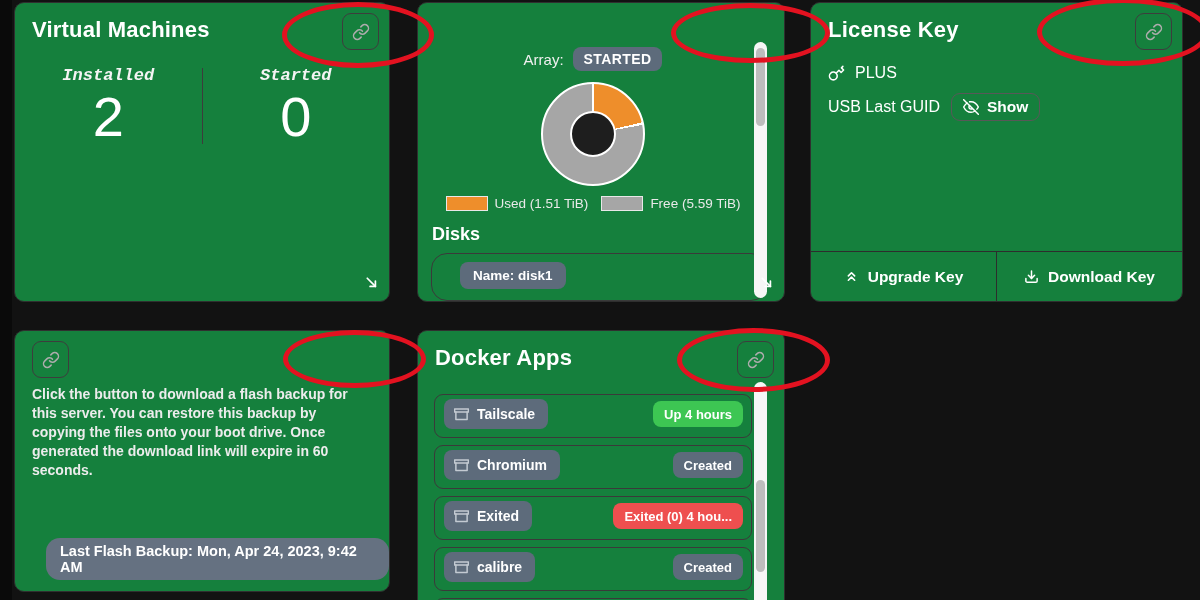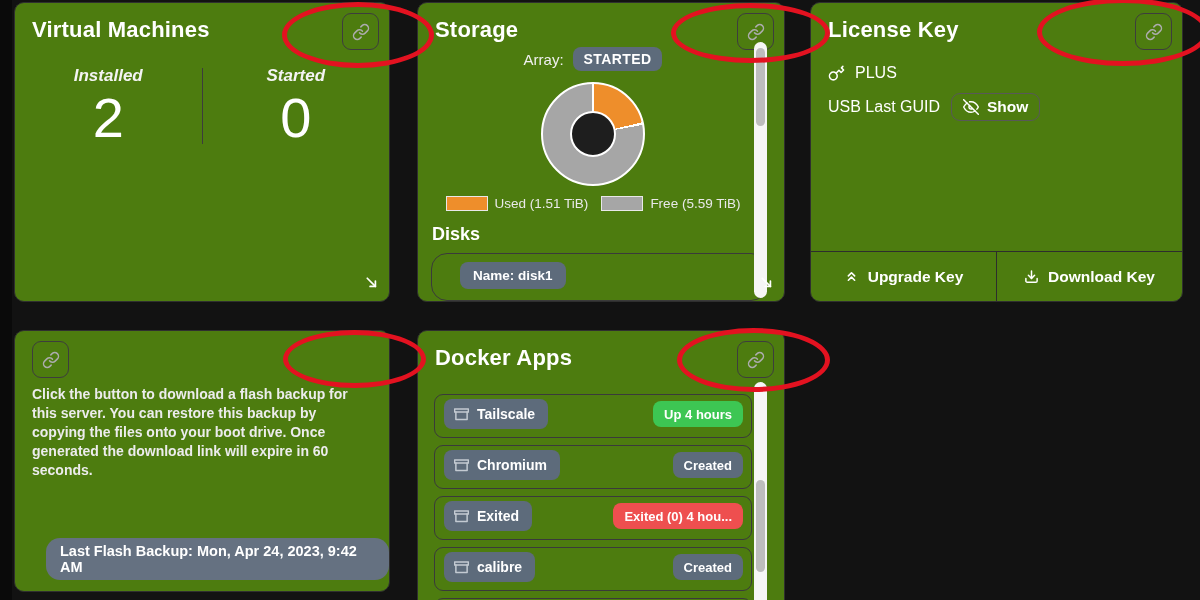--- a/index.html
+++ b/index.html
@@ -3,40 +3,40 @@
 <meta charset="utf-8">
 <style>
   * { margin:0; padding:0; box-sizing:border-box; }
   html,body { background:#0d0d0d; }
   .page {
     position:relative; width:1200px; height:600px; overflow:hidden;
     background:#121212; font-family:"Liberation Sans", sans-serif; color:#fff;
   }
   .page::before { content:""; position:absolute; left:0; top:0; width:12px; height:600px; background:#0a0a0a; }
   .card {
-    position:absolute; background:#4d7c0f; border:1px solid #2f2f2f; border-radius:10px;
+    position:absolute; background:#15803d; border:1px solid #2f2f2f; border-radius:10px;
   }
   #card-vm      { left:14px;  top:2px;   width:376px; height:300px; }
   #card-storage { left:417px; top:2px;   width:368px; height:300px; }
   #card-license { left:810px; top:2px;   width:373px; height:300px; }
   #card-flash   { left:14px;  top:330px; width:376px; height:262px; }
   #card-docker  { left:417px; top:330px; width:368px; height:292px; }
 
   .card-head { display:flex; justify-content:space-between; align-items:flex-start; padding:10px 10px 0 17px; }
   .card-title { font-size:22px; font-weight:700; letter-spacing:.2px; padding-top:4px; }
   .link-btn {
     width:37px; height:37px; flex:0 0 37px; border-radius:9px; border:1px solid #3d3d3d;
     background:transparent; color:#acacac; display:flex; align-items:center; justify-content:center; cursor:pointer;
   }
   .link-btn svg { width:18px; height:18px; }
 
   
   .vm-stats { display:flex; margin-top:16px; }
   .vm-col { flex:1; text-align:center; }
-  .vm-label { font-size:17px; font-style:italic; font-weight:700; color:#f4f4f4; }
+  .vm-label { font-size:17px; font-style:italic; font-weight:700; color:#f4f4f4;font-family:Liberation Mono, monospace; }
   .vm-value { font-size:56px; font-weight:400; margin-top:4px; line-height:1; }
   .vm-divider { width:1px; background:#3c3c3c; height:76px; margin-top:2px; }
   .resize-handle { position:absolute; right:9px; bottom:6px; color:#fff; z-index:6; cursor:nwse-resize; }
   .resize-handle svg { width:17px; height:17px; }
 
   
   .storage-body { position:absolute; left:14px; top:42px; width:322px; }
   .array-row { display:flex; justify-content:center; align-items:center; gap:9px; height:28px; }
   .array-label { font-size:15px; color:#f0f0f0; }
   .pill {
@@ -126,31 +126,20 @@
     </div>
     <div class="resize-handle">
       <svg viewBox="0 0 24 24" fill="none" stroke="currentColor" stroke-width="2.4" stroke-linecap="round" stroke-linejoin="round">
           <line x1="6" y1="6" x2="17.5" y2="17.5"></line>
           <polyline points="17.5 10 17.5 17.5 10 17.5"></polyline>
         </svg>
     </div>
   </section>
 
   <section class="card" id="card-storage">
-    <div class="card-head">
-      <div class="card-title">Storage</div>
-      <button class="link-btn">
-        <span style="display:flex">
-          <svg viewBox="0 0 24 24" fill="none" stroke="currentColor" stroke-width="2" stroke-linecap="round" stroke-linejoin="round">
-              <path d="M10 13a5 5 0 0 0 7.54.54l3-3a5 5 0 0 0-7.07-7.07l-1.72 1.71"></path>
-              <path d="M14 11a5 5 0 0 0-7.54-.54l-3 3a5 5 0 0 0 7.07 7.07l1.71-1.71"></path>
-            </svg>
-        </span>
-      </button>
-    </div>
     <div class="storage-body">
       <div class="array-row">
         <span class="array-label">Array:</span>
         <span class="pill array-badge">STARTED</span>
       </div>
       <div class="donut" id="storage-donut" style="background: conic-gradient(rgb(255, 255, 255) 0deg, rgb(255, 255, 255) 1.5deg, rgb(238, 142, 43) 1.5deg, rgb(238, 142, 43) 76.5634deg, rgb(255, 255, 255) 76.5634deg, rgb(255, 255, 255) 79.5634deg, rgb(166, 166, 166) 79.5634deg, rgb(166, 166, 166) 358.5deg, rgb(255, 255, 255) 358.5deg, rgb(255, 255, 255) 360deg);">
         <div class="donut-hole"></div>
       </div>
       <div class="legend">
         <div class="legend-item">

